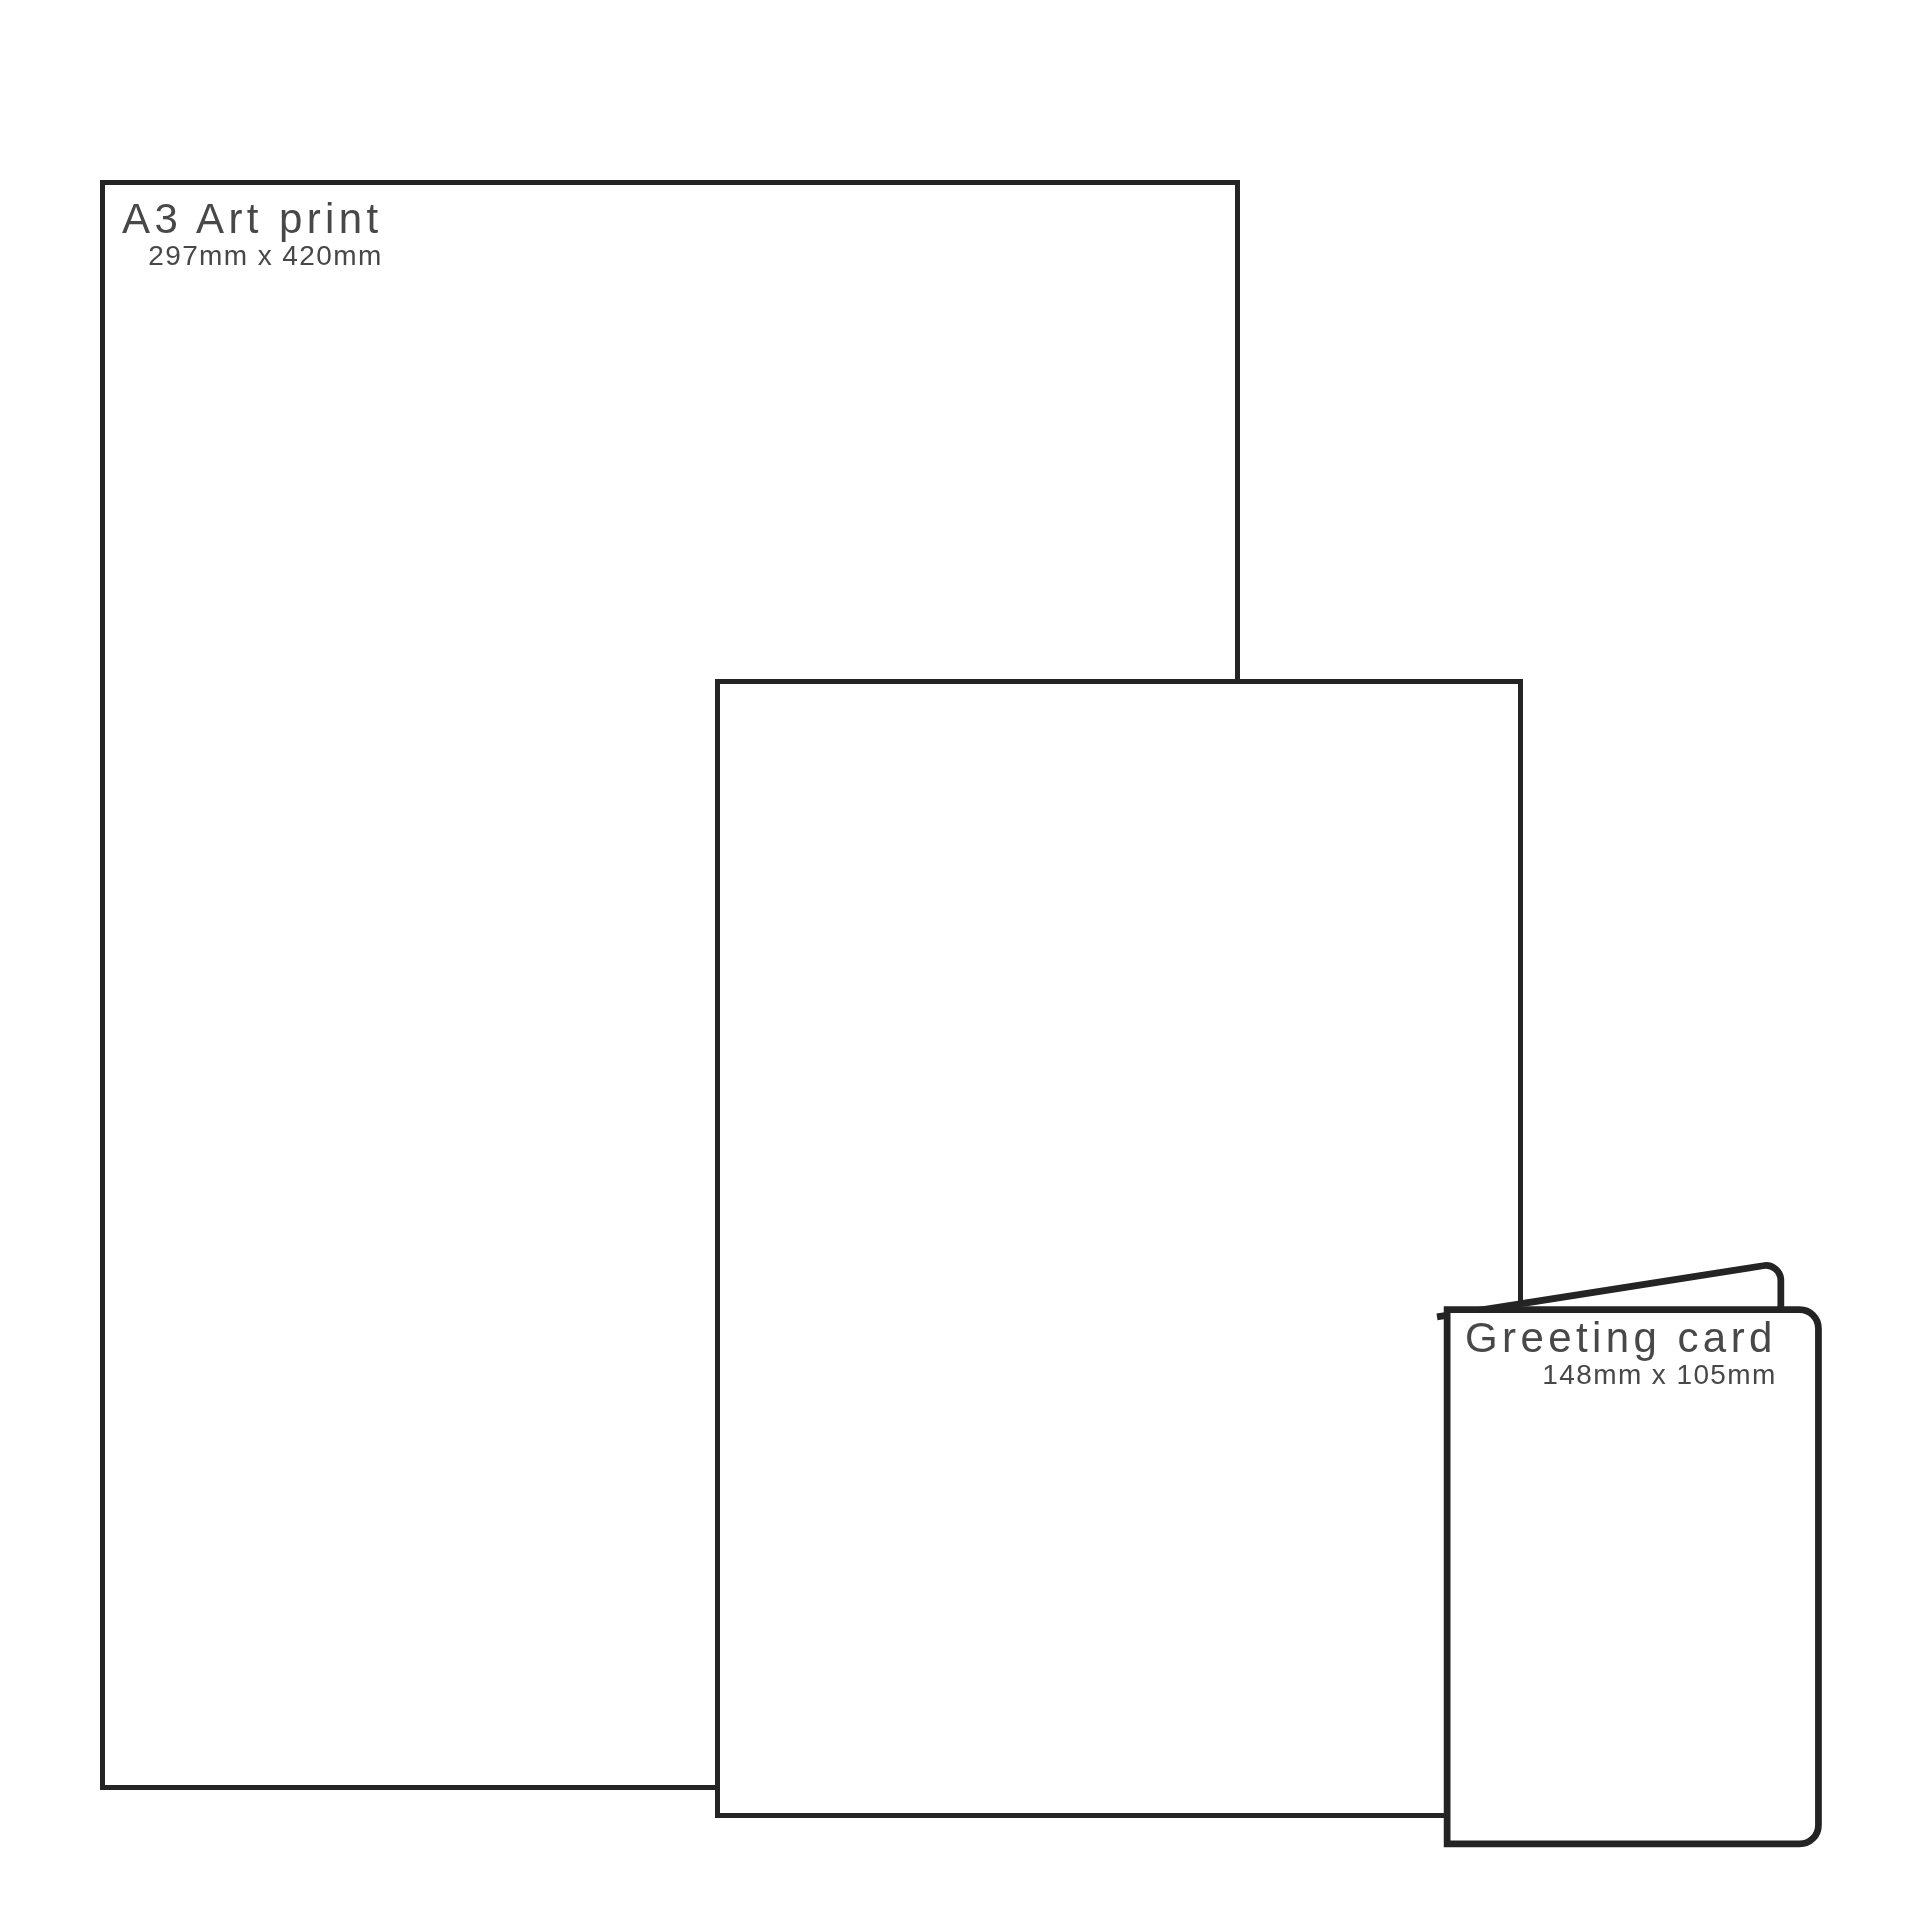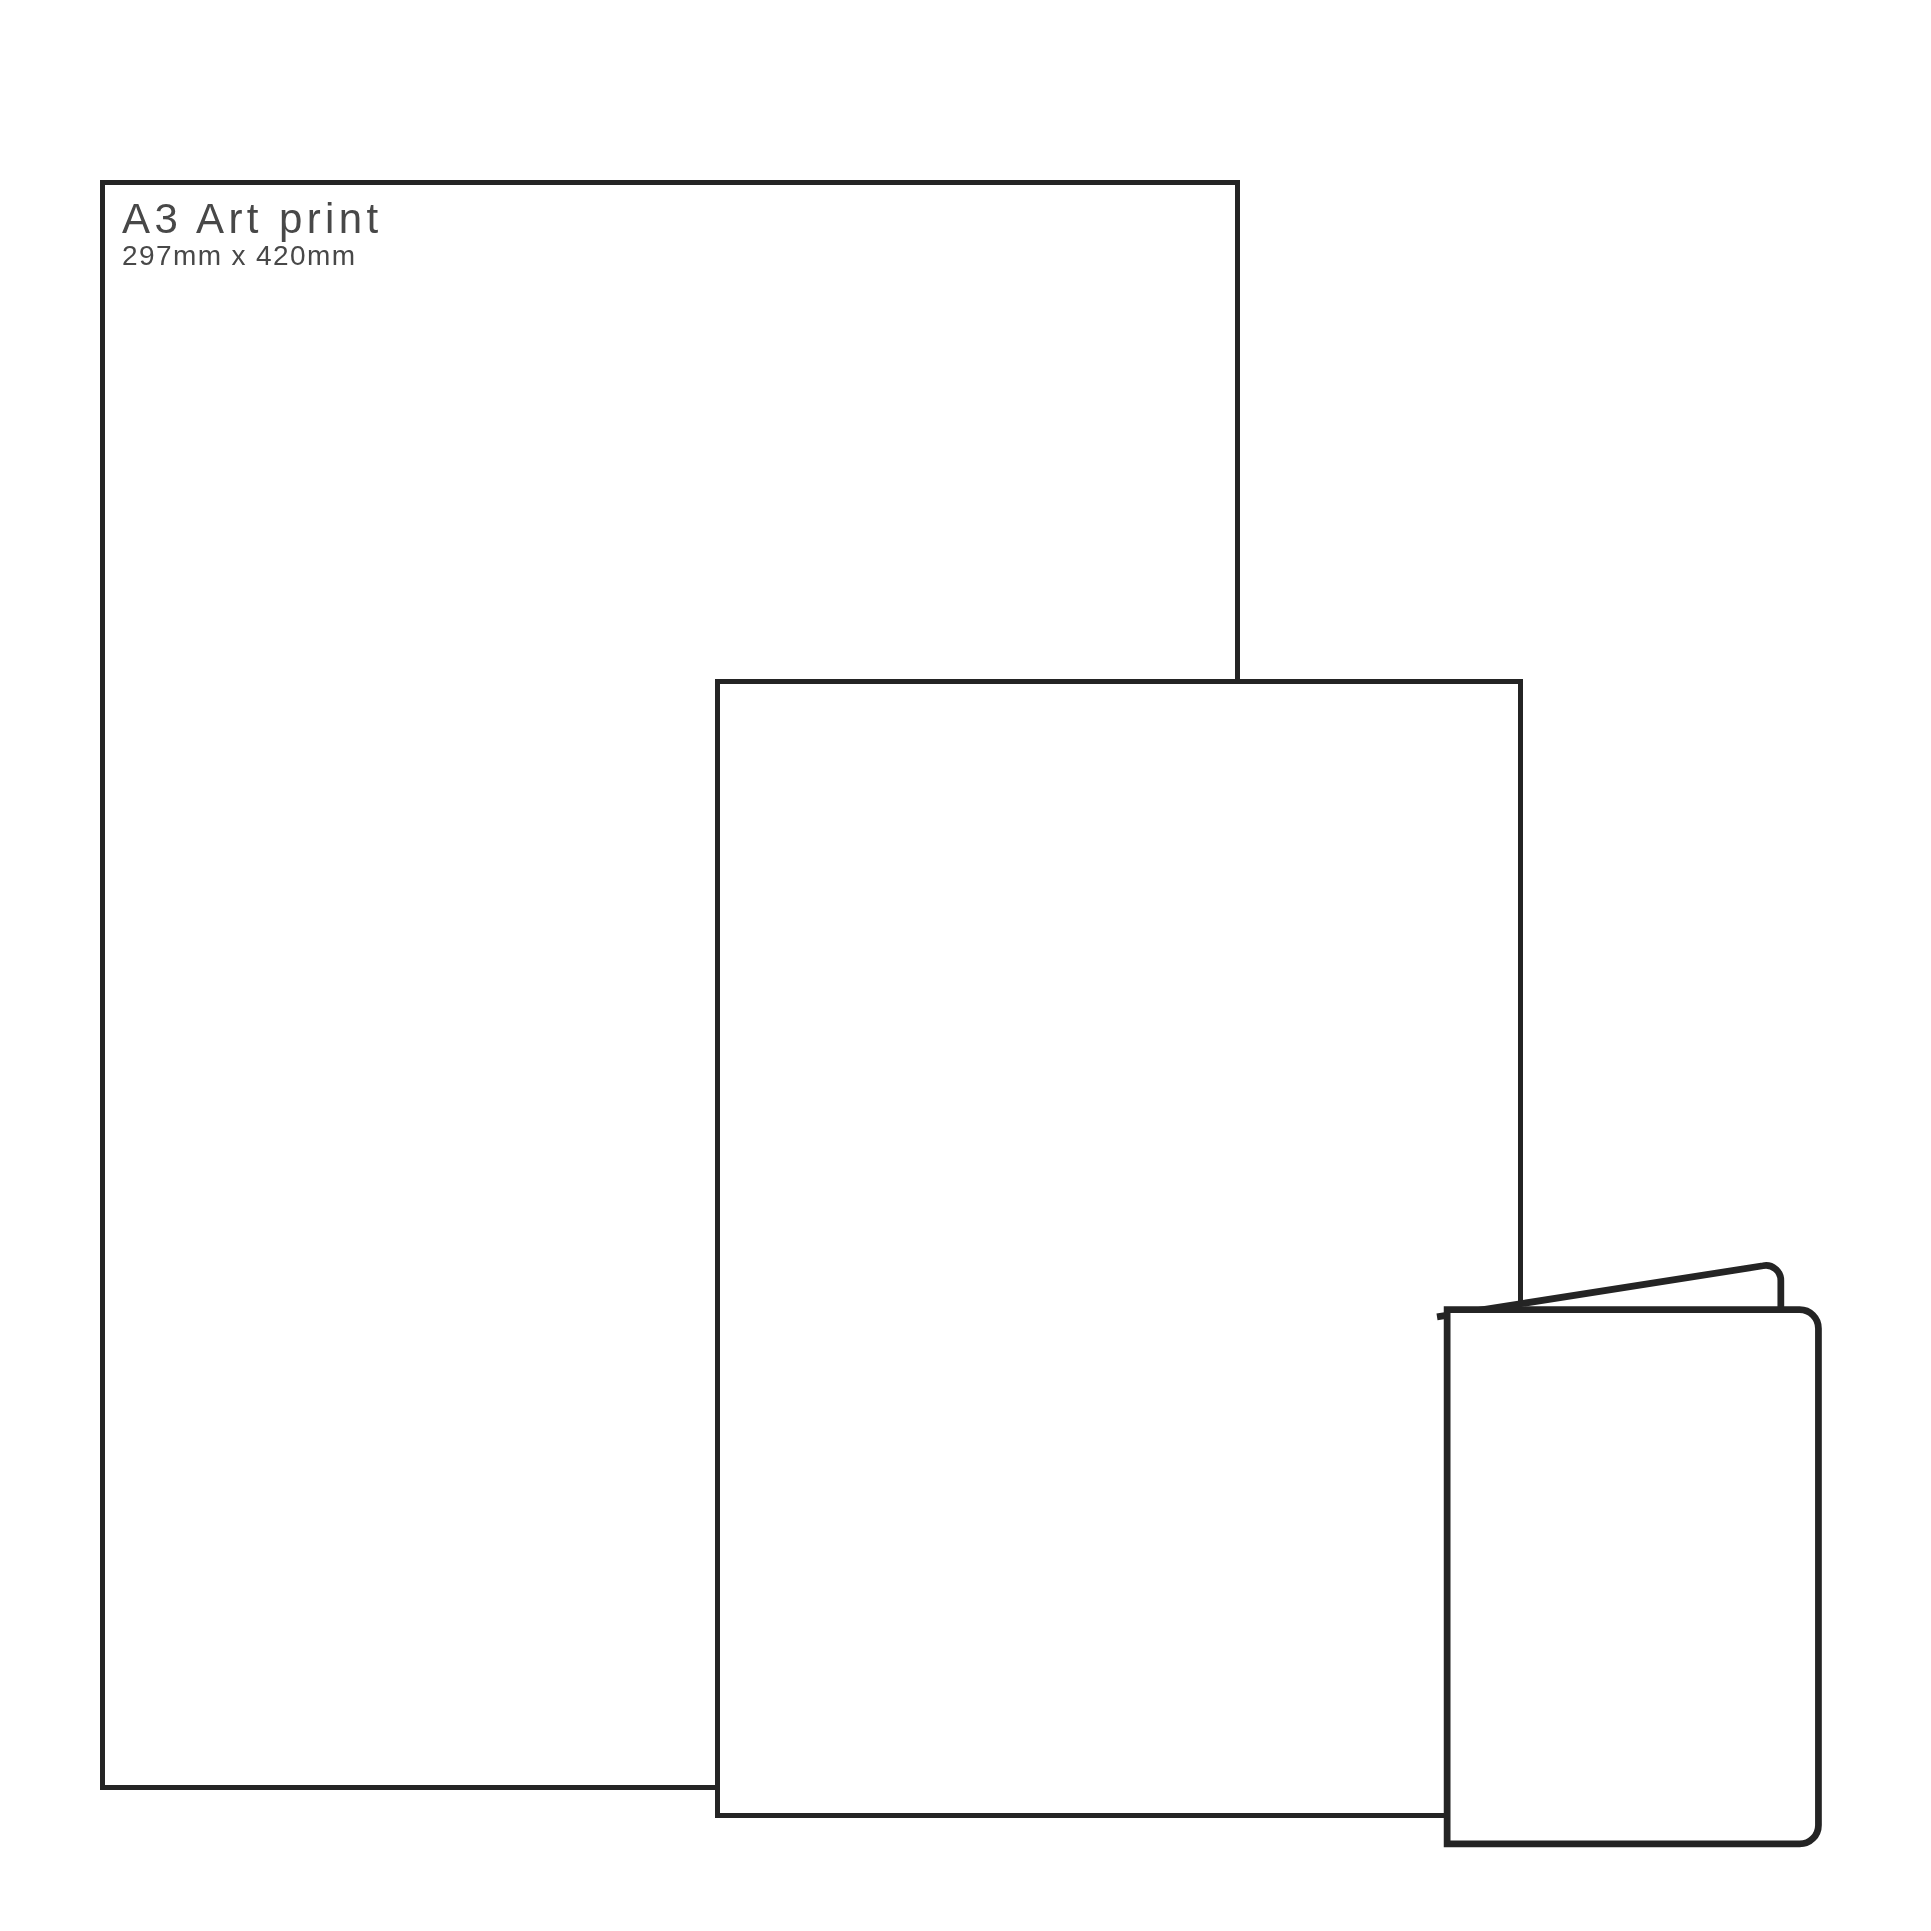--- a/index.html
+++ b/index.html
@@ -10,21 +10,21 @@
   body {
     width: 1931px;
     height: 1931px;
     position: relative;
     overflow: hidden;
     font-family: "Liberation Sans", sans-serif;
   }
   .stage {
     position: absolute;
     left: 0; top: 0;
-    width: 1931px; height: 1931px;
+    width: 1931px; height: 1931px; text-align: right;
   }
   .print-box {
     position: absolute;
     box-sizing: border-box;
     background: #ffffff;
     border: 5.8px solid #242424;
   }
   .box-a3 {
     left: 100px; top: 180px;
     width: 1140px; height: 1610px;
@@ -77,15 +77,19 @@
 
     <path d="M 1498.5 1356.5 L 1864 1356.5 A 19.5 19.5 0 0 1 1883.5 1376 L 1883.5 1891 A 19.5 19.5 0 0 1 1864 1910.5 L 1498.5 1910.5 Z" fill="#ffffff" stroke="#242424" stroke-width="7" stroke-linejoin="miter"></path>
   </svg>
 
   <div class="label label-a3">
     <span class="title">A3 Art print</span>
     <span class="dims">297mm x 420mm</span>
   </div>
 
 
+  <div class="label label-card">
+    <span class="title">Greeting card</span>
+    <span class="dims">148mm x 105mm</span>
+  </div>
 
 </div>
 
 
 </body></html>

